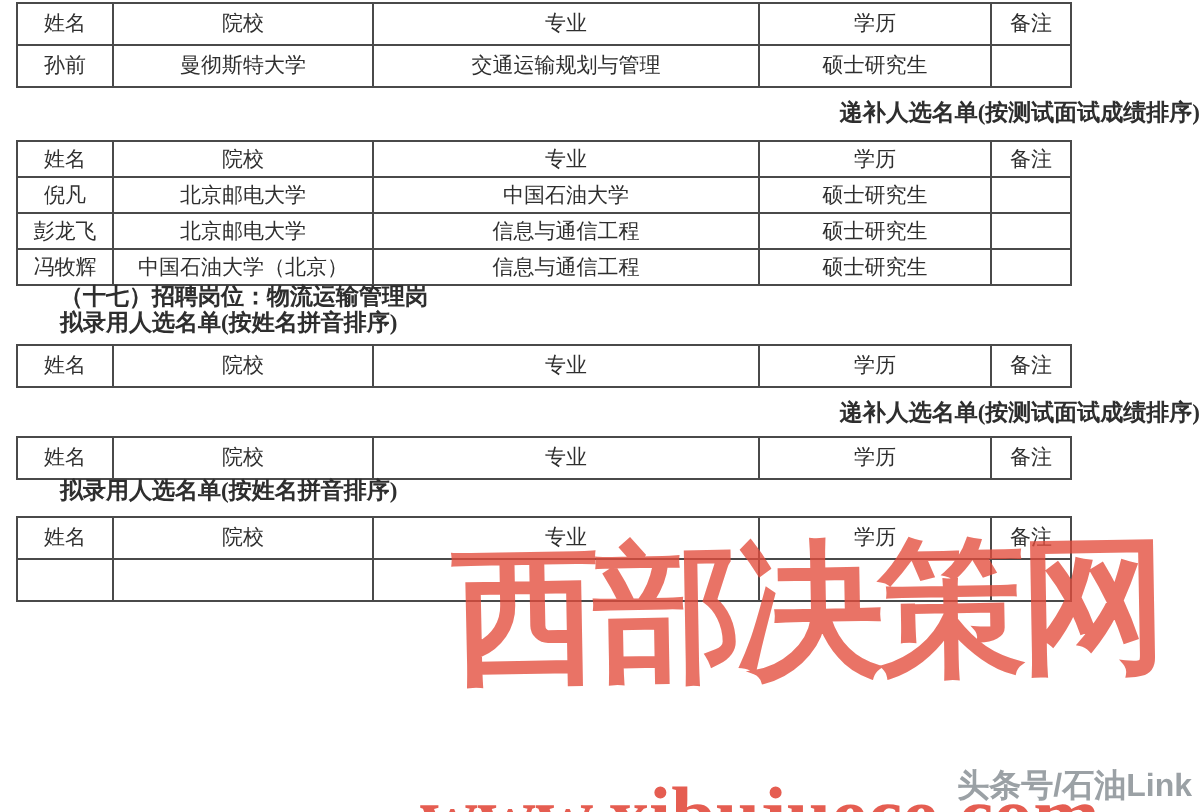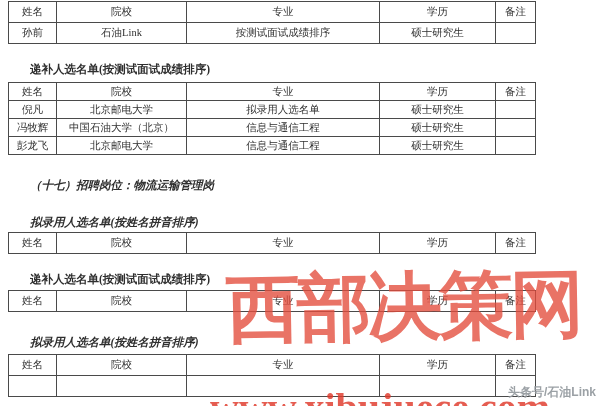--- a/index.html
+++ b/index.html
@@ -14,37 +14,37 @@
     padding:0 2px;overflow:hidden;white-space:nowrap;color:#2f2f2f;
   }
   .rh21 td{height:20px;}
   .rh18 td{height:17px;}
   col.c-name{width:48px;} col.c-school{width:130px;} col.c-major{width:193px;}
   col.c-degree{width:116px;} col.c-note{width:40px;}
   .heading{
     margin:0 0 0 30px;font-size:11.5px;line-height:13px;font-weight:bold;color:#2e2e2e;
     white-space:nowrap;
   }
-  .mt10{margin-top:19px;} .mt8{margin-top:24px;font-style:italic;} .mt7{margin-top:7px;}
+  .mt10{margin-top:7px;text-align:right;} .mt8{margin-top:0;} .mt7{margin-top:7px;}
   .mt6{margin-top:6px;} .mt5{margin-top:5px;} .mt4{margin-top:4px;} .mt3{margin-top:3px;}
   
   .wm{position:absolute;pointer-events:none;white-space:nowrap;}
   .wm-big{
     left:226px;top:270px;font-size:74px;line-height:1;font-weight:bold;
     color:#e44c3c;opacity:.78;letter-spacing:-3px;transform:rotate(-1deg);
     font-family:"Liberation Serif",serif;
   }
   .wm-url{
     left:210px;top:347px;font-size:40px;line-height:1;font-weight:bold;
     color:#e03a2b;opacity:.82;letter-spacing:0;
     font-family:"Liberation Serif",serif;
     margin-top:41px;
   }
   .wm-credit{
-    right:4px;top:386px;font-size:12px;line-height:1;font-weight:bold;
+    right:4px;top:386px;font-size:16px;line-height:1;font-weight:bold;
     color:#969ca1;opacity:.95;font-family:"Liberation Sans",sans-serif;
   }
 </style>
 </head>
 <body>
 
 <div class="doc">
 
   <table class="t rh21">
     <colgroup>
@@ -57,22 +57,22 @@
     <tbody>
         <tr>
       <td>姓名</td>
       <td>院校</td>
       <td>专业</td>
       <td>学历</td>
       <td>备注</td>
     </tr>
     <tr>
       <td>孙前</td>
-      <td>石油Link</td>
-      <td>按测试面试成绩排序</td>
+      <td>曼彻斯特大学</td>
+      <td>交通运输规划与管理</td>
       <td>硕士研究生</td>
       <td></td>
     </tr>
   </tbody>
     </table>
 
   <p class="heading mt10">递补人选名单(按测试面试成绩排序)</p>
 
   <table class="t rh18 mt6">
     <colgroup>
@@ -86,34 +86,34 @@
         <tr>
       <td>姓名</td>
       <td>院校</td>
       <td>专业</td>
       <td>学历</td>
       <td>备注</td>
     </tr>
     <tr>
       <td>倪凡</td>
       <td>北京邮电大学</td>
-      <td>拟录用人选名单</td>
+      <td>中国石油大学</td>
+      <td>硕士研究生</td>
+      <td></td>
+    </tr>
+    <tr>
+      <td>彭龙飞</td>
+      <td>北京邮电大学</td>
+      <td>信息与通信工程</td>
       <td>硕士研究生</td>
       <td></td>
     </tr>
     <tr>
       <td>冯牧辉</td>
       <td>中国石油大学（北京）</td>
-      <td>信息与通信工程</td>
-      <td>硕士研究生</td>
-      <td></td>
-    </tr>
-    <tr>
-      <td>彭龙飞</td>
-      <td>北京邮电大学</td>
       <td>信息与通信工程</td>
       <td>硕士研究生</td>
       <td></td>
     </tr>
   </tbody>
     </table>
 
   <p class="heading mt8">（十七）招聘岗位：物流运输管理岗</p>
   <p class="heading mt8">拟录用人选名单(按姓名拼音排序)</p>
 

